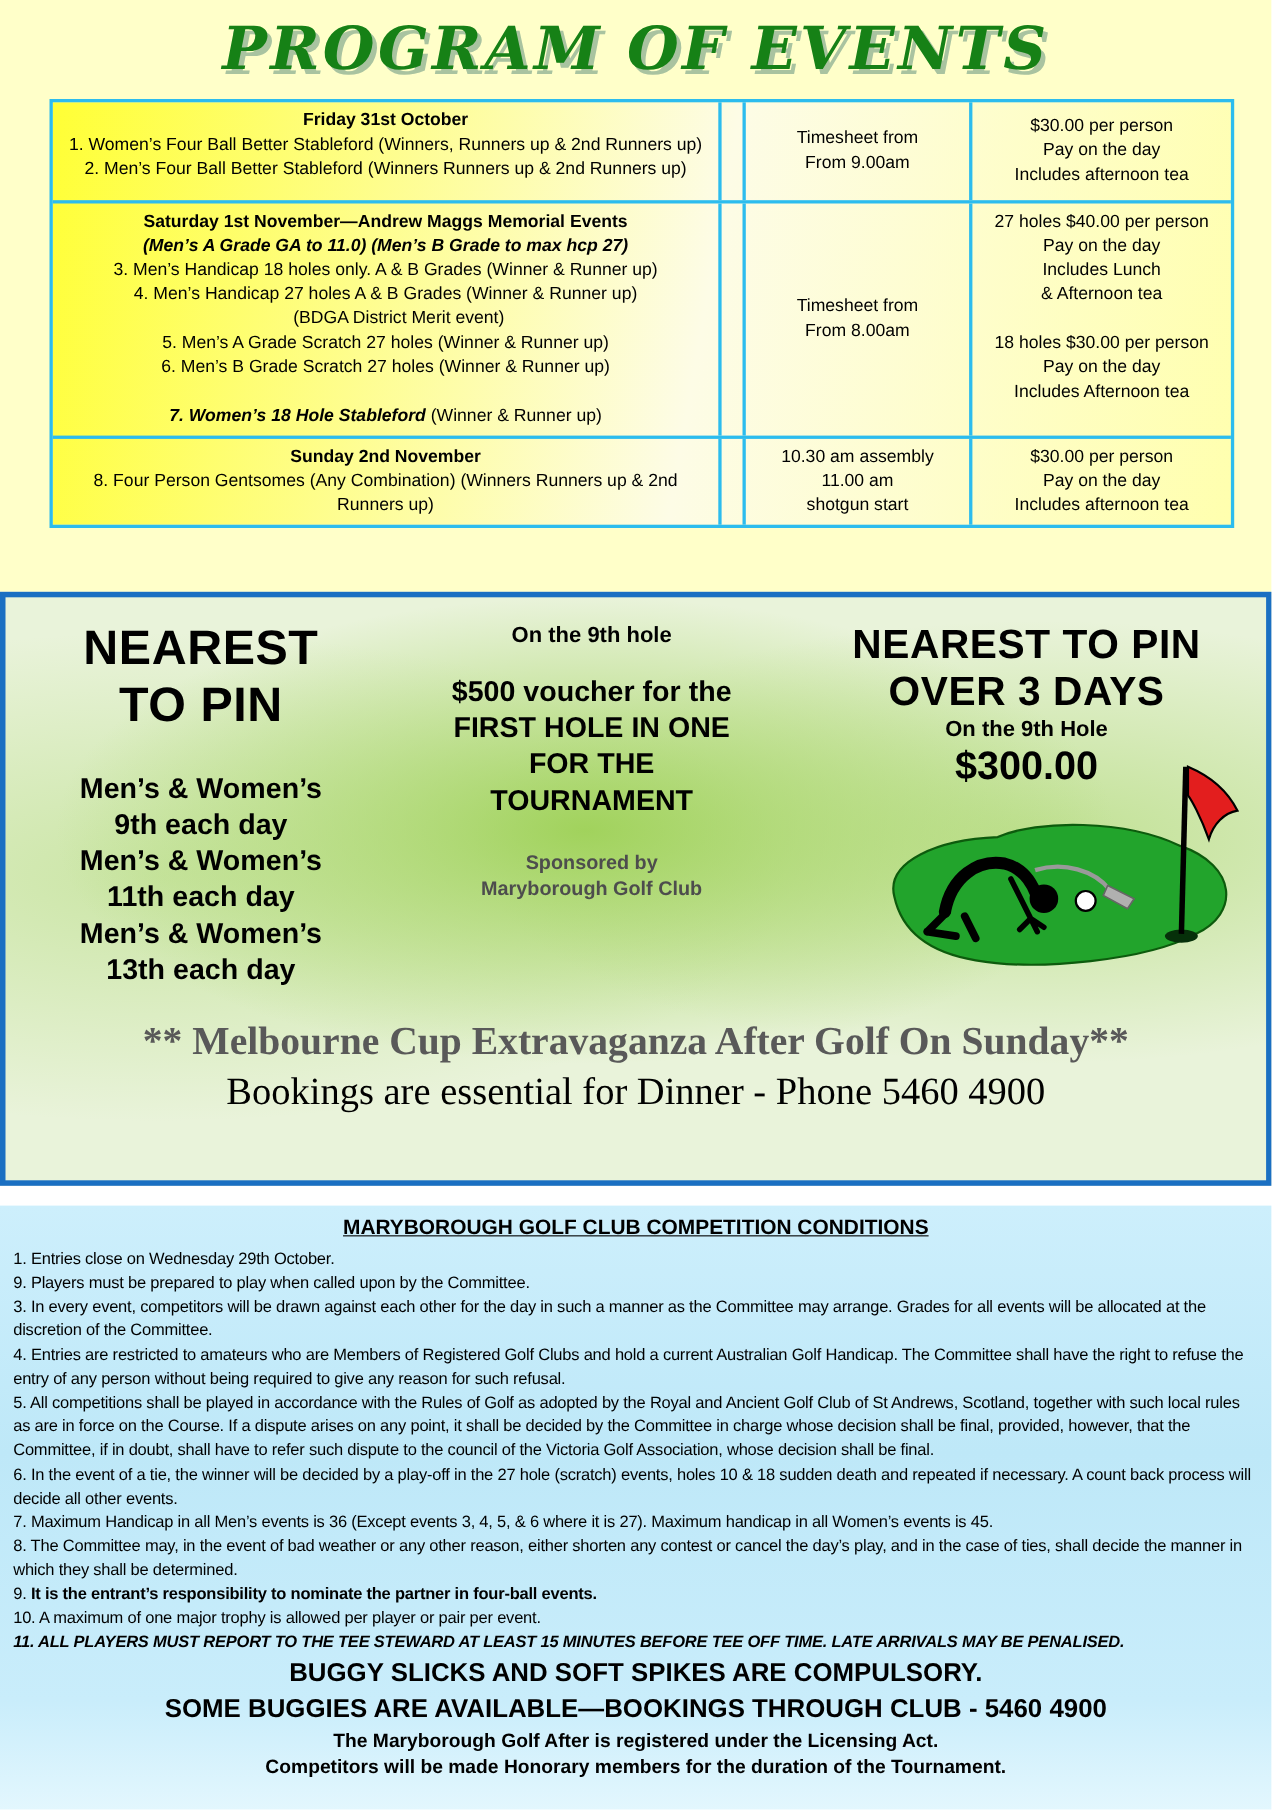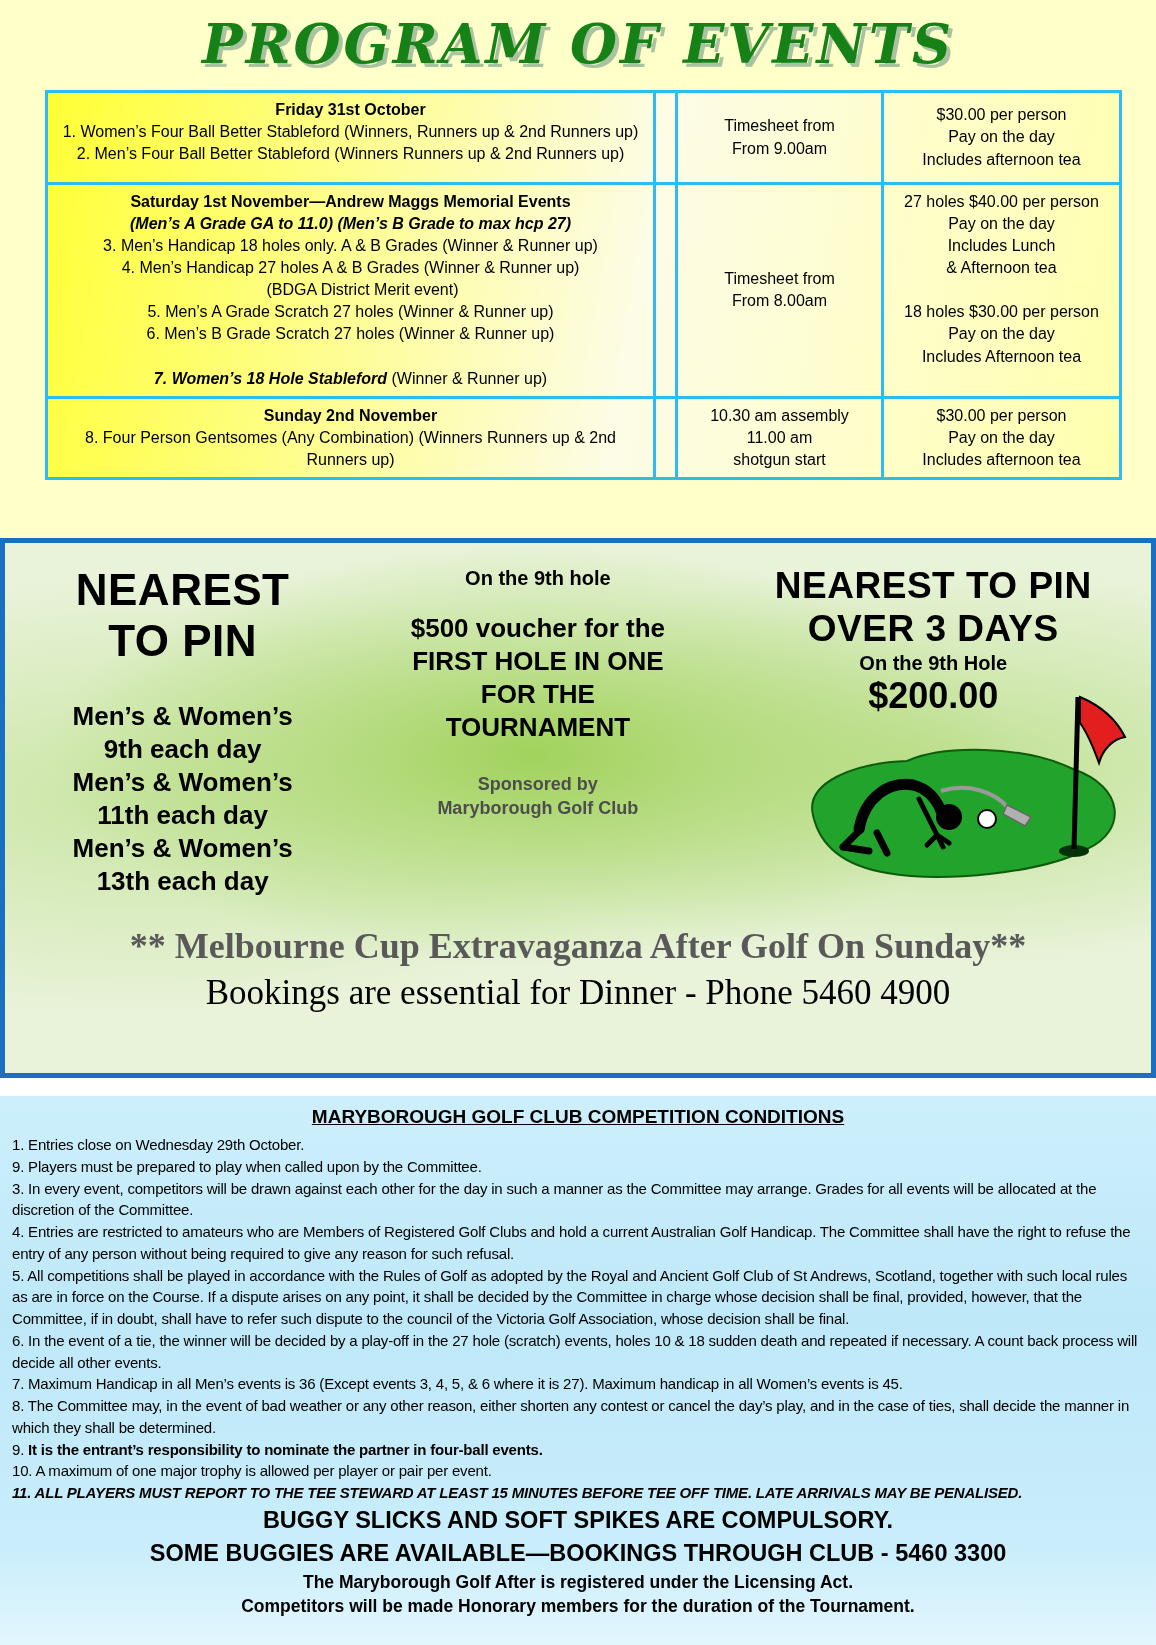--- a/index.html
+++ b/index.html
@@ -150,21 +150,21 @@
 FOR THE
 TOURNAMENT</div>
         <div class="sponsor">Sponsored by
 Maryborough Golf Club</div>
       </div>
 
       <div class="col col-right">
         <div class="big-title">NEAREST TO PIN
 OVER 3 DAYS</div>
         <div class="sub-title">On the 9th Hole</div>
-        <div class="amount">$200.00</div>
+        <div class="amount">$300.00</div>
 
         <svg class="clipart" width="350" height="210" viewBox="0 0 350 210" aria-hidden="true">
 
           <path d="M22,132 C14,100 62,80 116,78 C152,62 232,62 282,86 C334,104 336,148 296,166 C252,190 152,200 96,190 C48,182 28,160 22,132 Z" fill="var(--clipart_green)" stroke="#0d5b0d" stroke-width="2"></path>
 
           <ellipse cx="283" cy="168" rx="15" ry="6" fill="#06300a"></ellipse>
 
           <line x1="287" y1="14" x2="283" y2="166" stroke="#000" stroke-width="5"></line>
 
           <path d="M289,14 C308,22 324,34 334,54 C322,56 312,66 308,80 C300,58 292,44 289,40 Z" fill="var(--flag_red)" stroke="#000" stroke-width="2"></path>
@@ -198,19 +198,19 @@
         <div class="cond-line"><span class="">5. All competitions shall be played in accordance with the Rules of Golf as adopted by the Royal and Ancient Golf Club of St Andrews, Scotland, together with such local rules as are in force on the Course. If a dispute arises on any point, it shall be decided by the Committee in charge whose decision shall be final, provided, however, that the Committee, if in doubt, shall have to refer such dispute to the council of the Victoria Golf Association, whose decision shall be final.</span></div>
         <div class="cond-line"><span class="">6. In the event of a tie, the winner will be decided by a play-off in the 27 hole (scratch) events, holes 10 &amp; 18 sudden death and repeated if necessary. A count back process will decide all other events.</span></div>
         <div class="cond-line"><span class="">7. Maximum Handicap in all Men’s events is 36 (Except events 3, 4, 5, &amp; 6 where it is 27). Maximum handicap in all Women’s events is 45.</span></div>
         <div class="cond-line"><span class="">8. The Committee may, in the event of bad weather or any other reason, either shorten any contest or cancel the day’s play, and in the case of ties, shall decide the manner in which they shall be determined.</span></div>
         <div class="cond-line">9. <span class="b">It is the entrant’s responsibility to nominate the partner in four-ball events.</span></div>
         <div class="cond-line"><span class="">10. A maximum of one major trophy is allowed per player or pair per event.</span></div>
         <div class="cond-line"><span class="bi2">11. ALL PLAYERS MUST REPORT TO THE TEE STEWARD AT LEAST 15 MINUTES BEFORE TEE OFF TIME. LATE ARRIVALS MAY BE PENALISED.</span></div>
       </div>
     <div id="notice-list">
         <div class="notice-line large">BUGGY SLICKS AND SOFT SPIKES ARE COMPULSORY.</div>
-        <div class="notice-line large">SOME BUGGIES ARE AVAILABLE—BOOKINGS THROUGH CLUB - 5460 3300</div>
+        <div class="notice-line large">SOME BUGGIES ARE AVAILABLE—BOOKINGS THROUGH CLUB - 5460 4900</div>
         <div class="notice-line small">The Maryborough Golf After is registered under the Licensing Act.</div>
         <div class="notice-line small">Competitors will be made Honorary members for the duration of the Tournament.</div>
       </div>
   </section>
 
 </div>
 
 </body></html>

